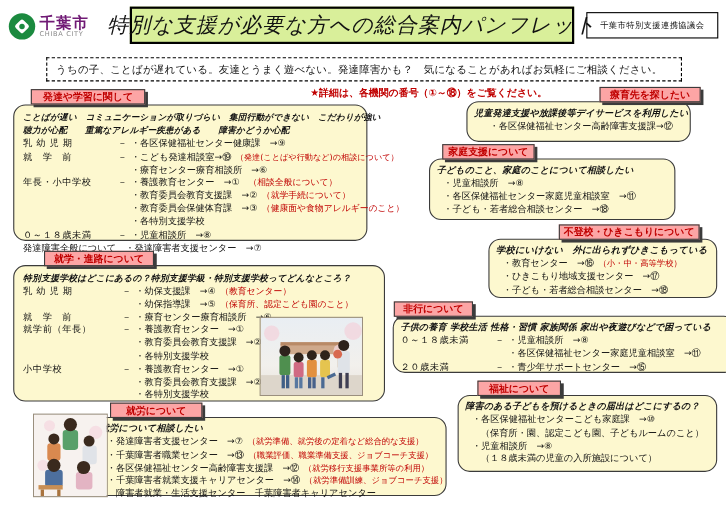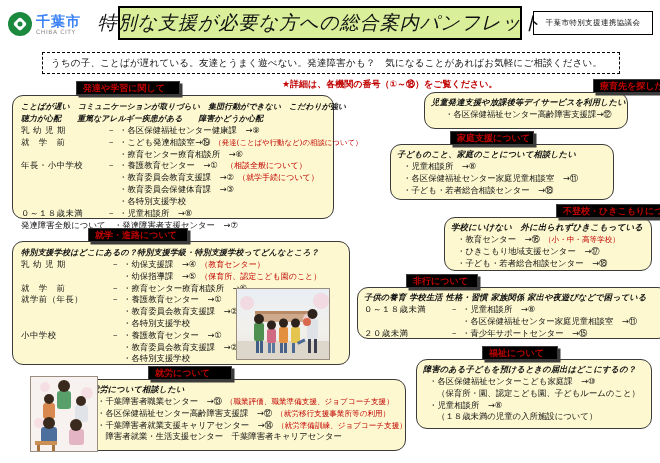--- a/index.html
+++ b/index.html
@@ -45,21 +45,21 @@
   .logo-mark::after {
     content: "";
     position: absolute; left: 50%; top: 50%;
     transform: translate(-50%,-50%);
     width: 5px; height: 5px;
     background: #1b8a3f;
     border-radius: 50%;
   }
   .logo-text { line-height: 1; }
   .logo-jp {
-    font-size: 14px; font-weight: bold; color: #3b82f6;
+    font-size: 14px; font-weight: bold; color: #701a75;
     letter-spacing: 1px;
     font-family: "DejaVu Sans", "Liberation Sans", sans-serif;
   }
   .logo-en {
     font-size: 6px; color: #8a8a8a; letter-spacing: .6px;
     font-family: "DejaVu Sans", "Liberation Sans", sans-serif;
     margin-top: 1px;
   }
 
   .title-box {
@@ -111,27 +111,26 @@
 
   
   .card {
     position: absolute;
     background: #fdf8cf;
     border: 1.2px solid #3b3b3b;
     border-radius: 11px;
   }
   .tab {
     position: absolute;
-    background: #000000;
+    background: #fca5a5;
     border: 1.2px solid #3b3b3b;
     box-shadow: 2.5px 2.5px 0 #3b3b3b;
-    display: flex; align-items: center; 
+    display: flex; align-items: center; justify-content: center;
     z-index: 3;
     padding: 0 6px;
-    margin-left: 48px;
   }
   .tab-label {
     font-size: 9px; color: #c00000; font-weight: bold;
     font-family: "DejaVu Sans", "Liberation Sans", sans-serif;
     white-space: nowrap;
   }
   .card-body { padding: 5px 7px 4px 8px; }
 
   .lead {
     font-size: 9px; font-weight: bold; font-style: italic;
@@ -231,20 +230,21 @@
           <div class="row">
             <span class="age" style="width: 86px;"></span>
             <span class="dash"></span>
             <span class="item">・教育委員会教育支援課　→②</span>
             <span class="red" style="font-size: 8px; margin-left: 4px;">（就学手続について）</span>
           </div>
           <div class="row">
             <span class="age" style="width: 86px;"></span>
             <span class="dash"></span>
             <span class="item">・教育委員会保健体育課　→③</span>
+            <span class="red" style="font-size: 8px; margin-left: 4px;">（健康面や食物アレルギーのこと）</span>
           </div>
           <div class="row">
             <span class="age" style="width: 86px;"></span>
             <span class="dash"></span>
             <span class="item">・各特別支援学校</span>
           </div>
           <div class="row">
             <span class="age" style="width: 86px;">０～１８歳未満</span>
             <span class="dash">－</span>
             <span class="item">・児童相談所　→⑧</span>
@@ -444,20 +444,21 @@
     </div>
   </div>
 
   <div class="tab" style="left:100px; top:366px; width:84px; height:14px;">
     <span class="tab-label">就労について</span>
   </div>
   <div class="card" style="left:84px; top:379px; width:322px; height:72px;">
     <div class="card-body" style="padding:4px 6px;">
       <div class="lead" style="font-size:8.2px;">就労について相談したい</div>
       <div id="emp-lines" style="padding-left:6px;">
+          <div class="bullet-line"><span>・発達障害者支援センター　→⑦</span><span class="red" style="font-size: 7.6px; margin-left: 4px;">（就労準備、就労後の定着など総合的な支援）</span></div>
           <div class="bullet-line"><span>・千葉障害者職業センター　→⑬</span><span class="red" style="font-size: 7.6px; margin-left: 4px;">（職業評価、職業準備支援、ジョブコーチ支援）</span></div>
           <div class="bullet-line"><span>・各区保健福祉センター高齢障害支援課　→⑫</span><span class="red" style="font-size: 7.6px; margin-left: 4px;">（就労移行支援事業所等の利用）</span></div>
           <div class="bullet-line"><span>・千葉障害者就業支援キャリアセンター　→⑭</span><span class="red" style="font-size: 7.6px; margin-left: 4px;">（就労準備訓練、ジョブコーチ支援）</span></div>
           <div class="bullet-line"><span>　障害者就業・生活支援センター　千葉障害者キャリアセンター</span></div>
         </div>
     </div>
   </div>
   <div class="photo" style="left:30px; top:376px; width:68px; height:76px;">
     <svg viewBox="0 0 68 76" width="68" height="76">
       <rect width="68" height="76" fill="#f7f2ef"></rect>

